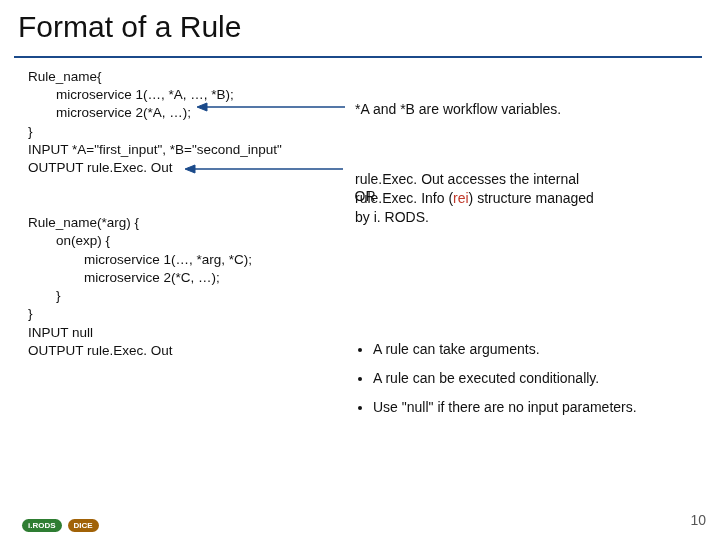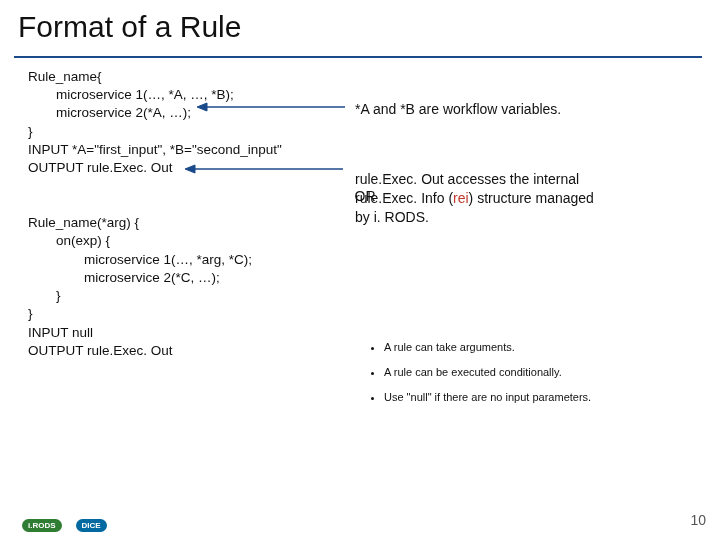--- a/index.html
+++ b/index.html
@@ -38,23 +38,23 @@
     text-align: center;
   }
   .note {
     position: absolute;
     font-size: 14px;
     color: #111;
   }
   .rei { color: #c0392b; }
   .bullets {
     position: absolute;
-    left: 366px;
+    left: 355px;
     top: 278px;
-    font-size: 11px;
+    font-size: 14px;
     list-style: disc;
     padding-left: 18px;
     margin: 0;
   }
   .bullets li { margin-bottom: 10px; }
   .arrow {
     position: absolute;
     stroke: #1b4a8a;
     fill: #1b4a8a;
   }
@@ -63,31 +63,31 @@
     right: 14px;
     bottom: 12px;
     font-size: 14px;
     color: #555;
   }
   .badges {
     position: absolute;
     left: 22px;
     bottom: 8px;
     display: flex;
-    gap: 14px;
+    gap: 6px;
   }
   .badge {
     font-size: 8px;
     font-weight: bold;
     color: #fff;
     padding: 2px 6px;
     border-radius: 10px;
   }
   .badge.irods { background: #2e7d32; }
-  .badge.dice  { background: #0369a1; }
+  .badge.dice  { background: #a16207; }
   svg.arrow line { stroke-width: 1.4; }
 </style>
 </head>
 <body>
 
 <div class="title">Format of a Rule</div>
 <div class="underline"></div>
 
 <div class="content">
 

